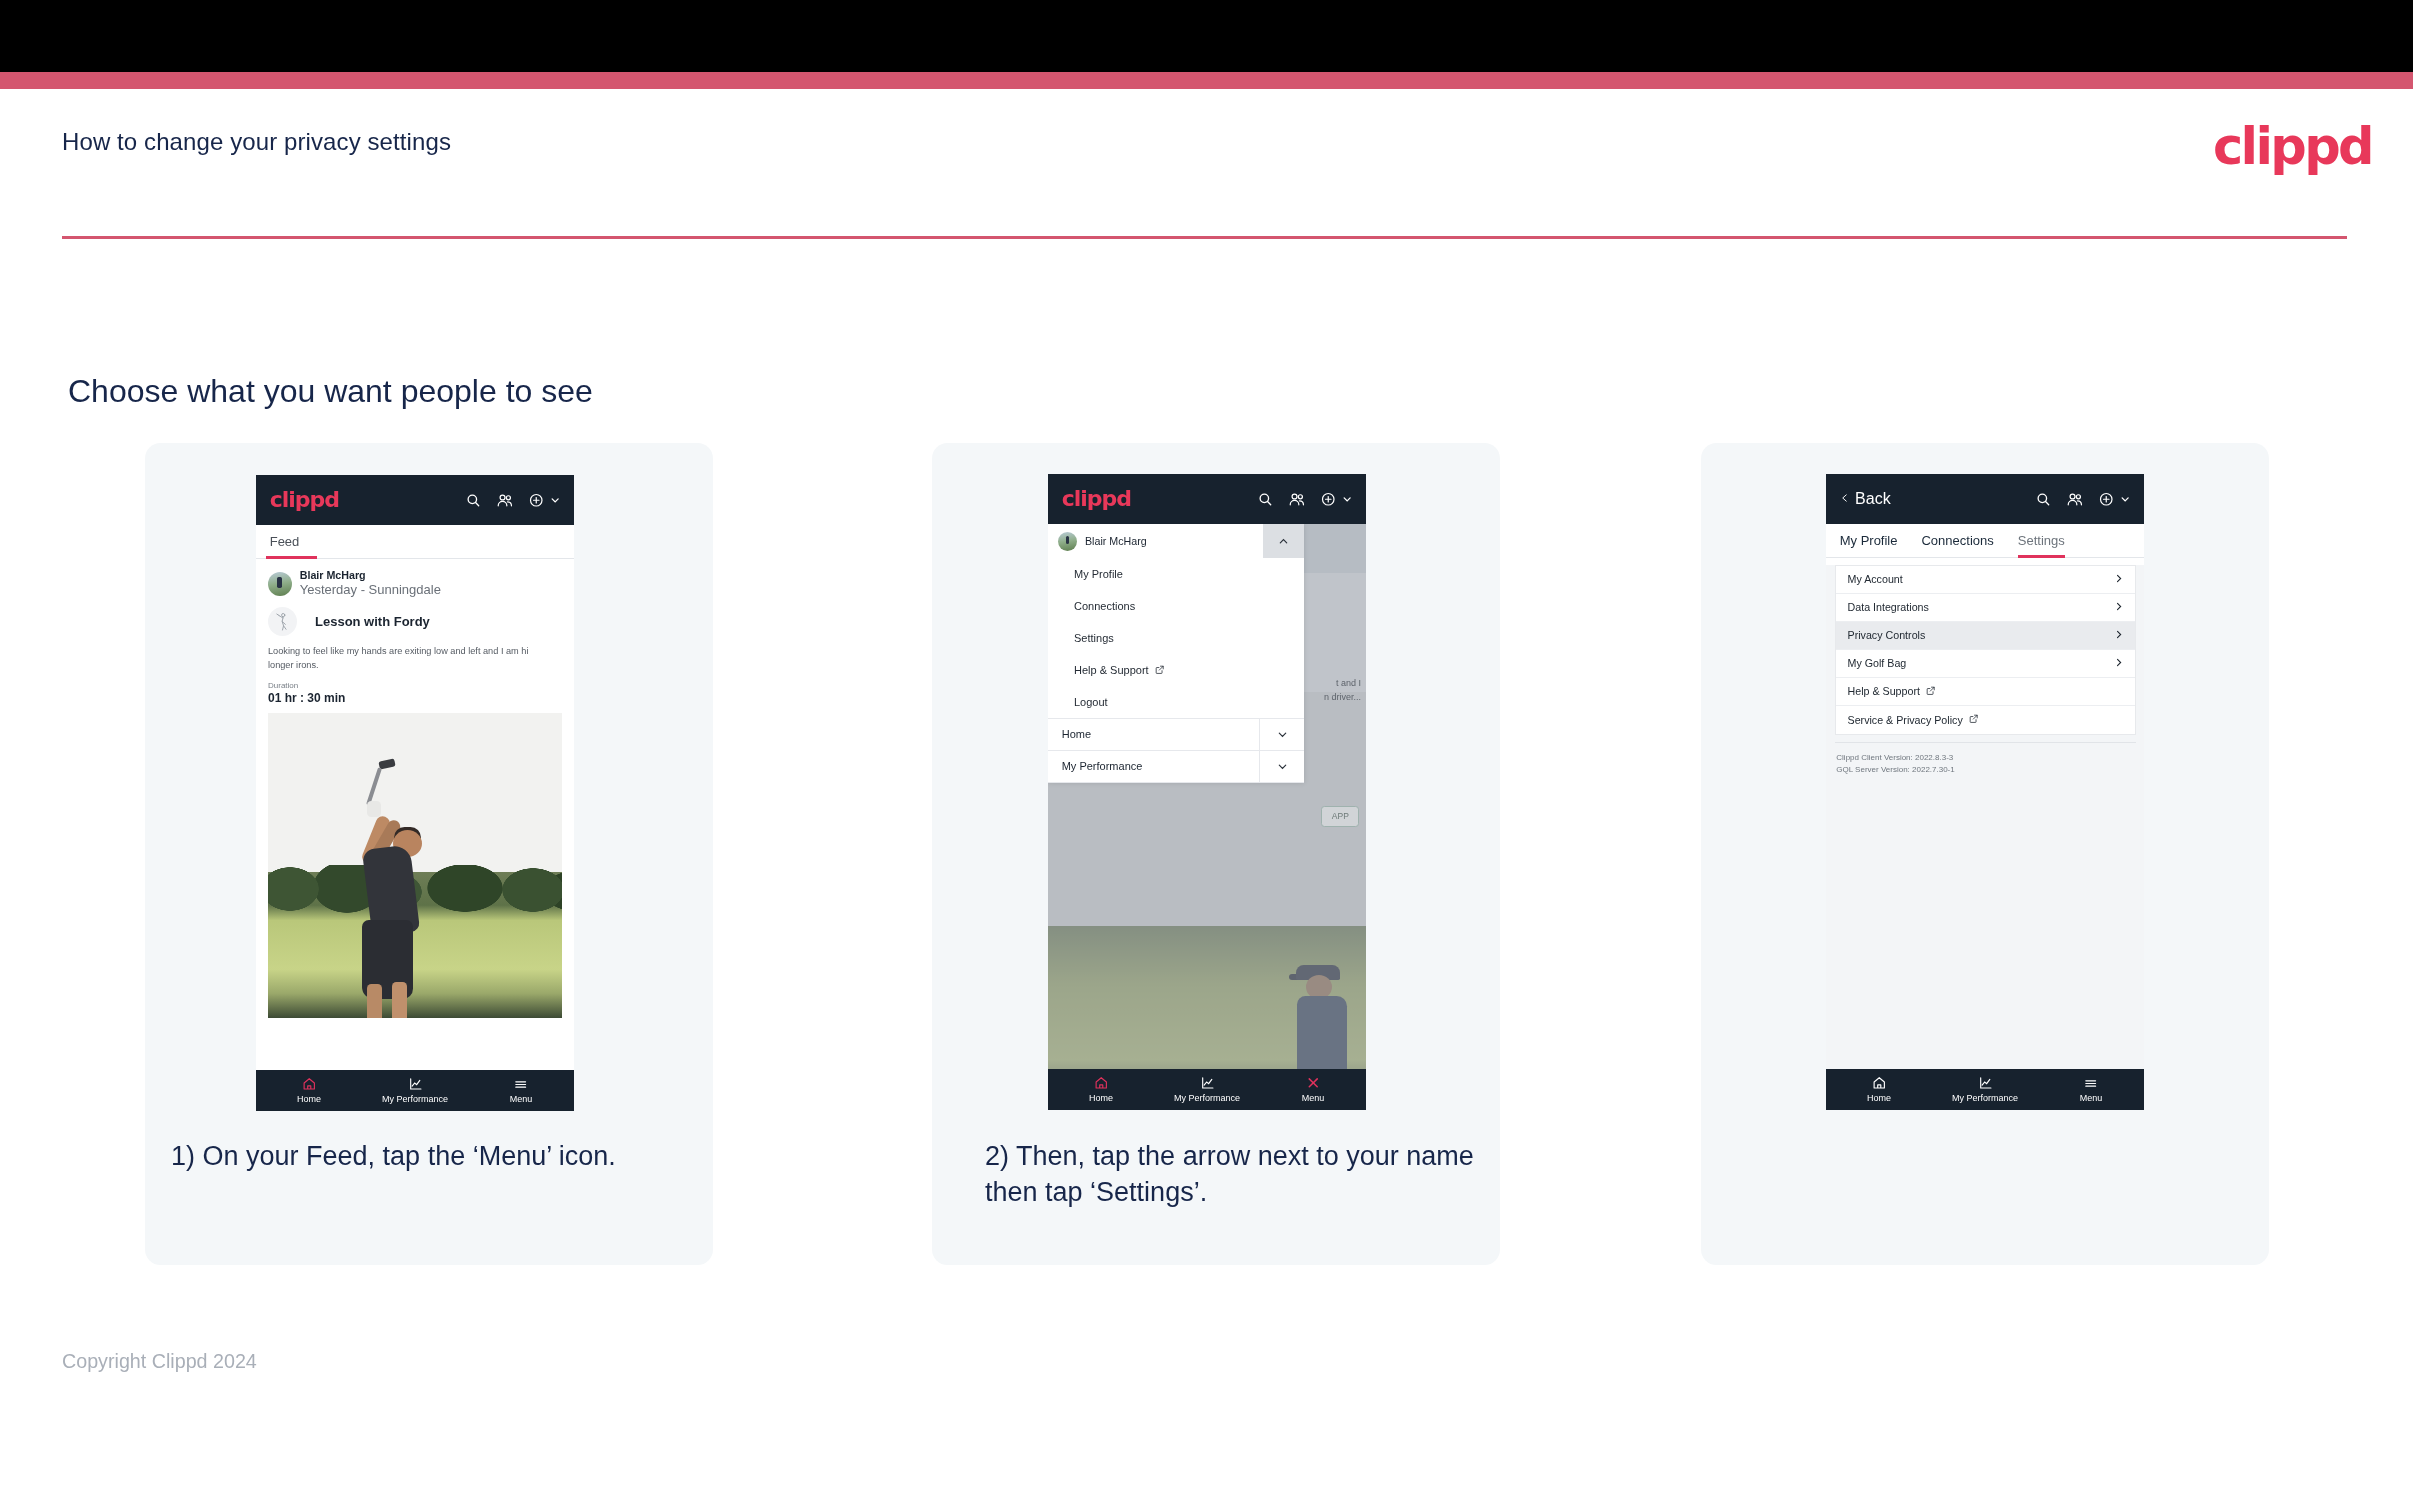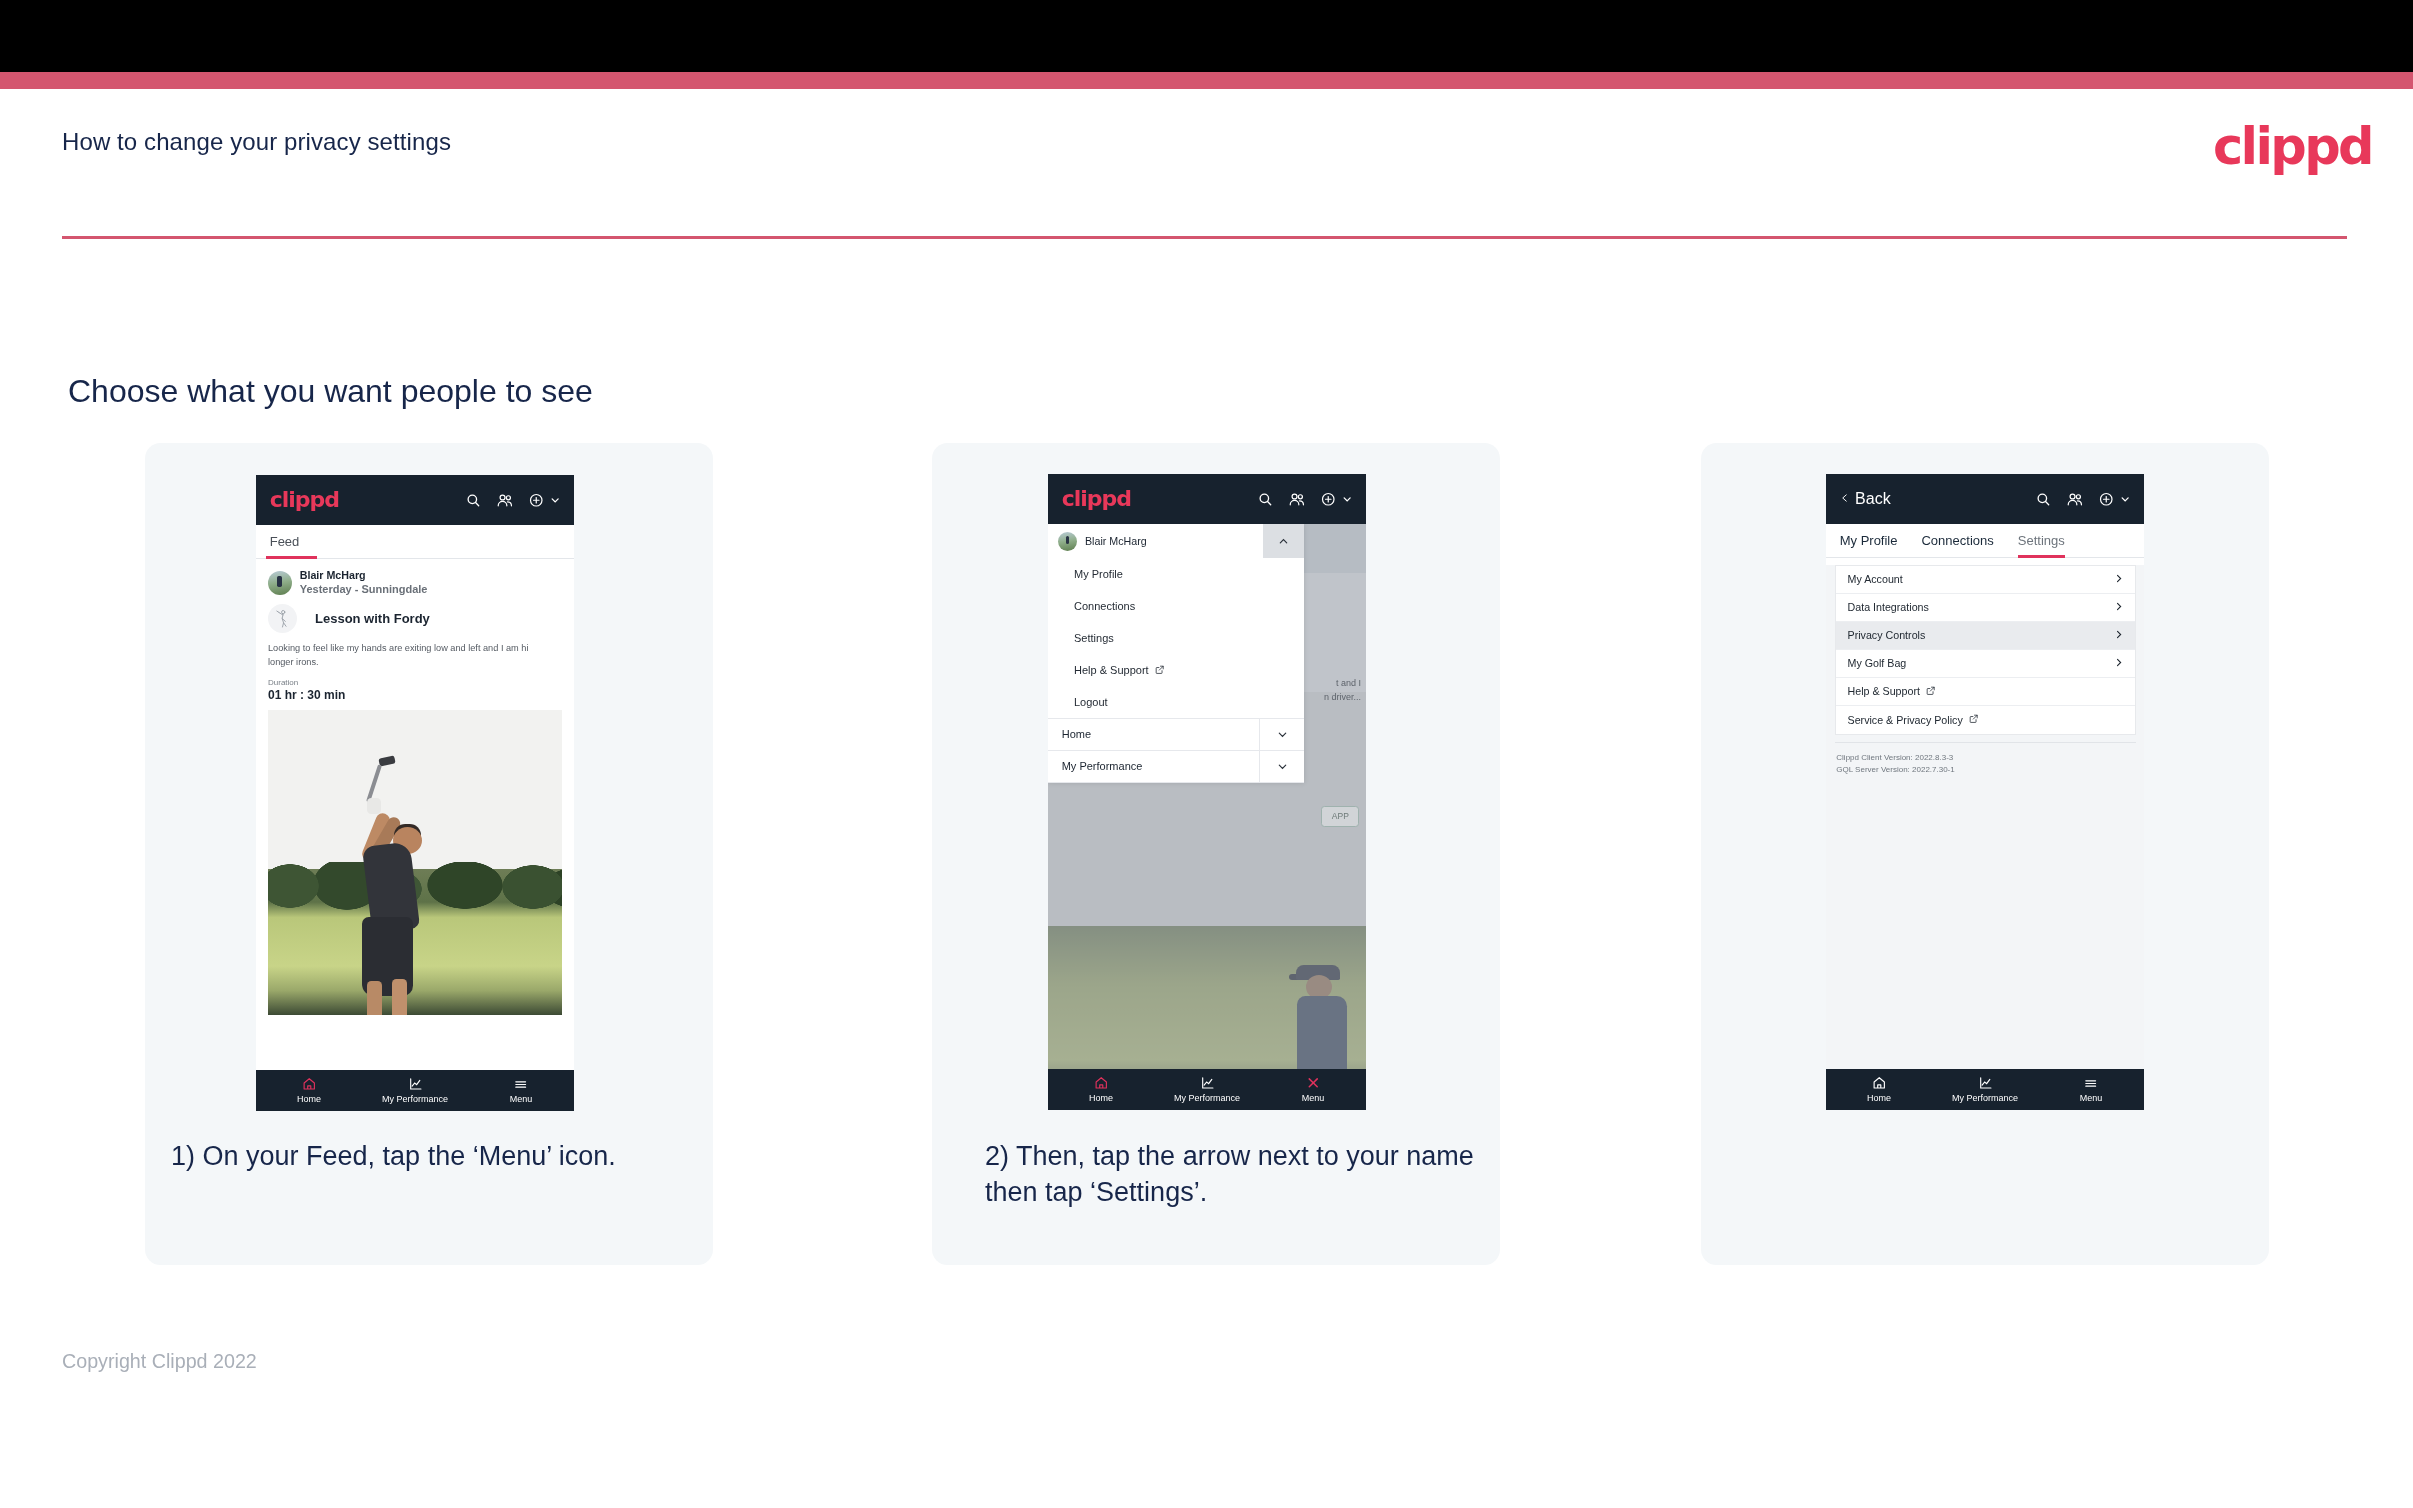--- a/index.html
+++ b/index.html
@@ -147,21 +147,21 @@
     width: 24px; height: 24px; border-radius: 50%;
     background: linear-gradient(170deg,#b9cbd8 0%,#8fae8a 48%,#5d7d4e 100%);
     flex: 0 0 auto; position: relative; overflow: hidden;
   }
   .avatar::after {
     content: ""; position: absolute;
     left: 9.4px; top: 5.1px; width: 4.3px; height: 11px;
     background: #283244; border-radius: 1.7px;
   }
   .post-name { font-size: 10.7px; font-weight: 700; color: #1b2430; line-height: 1.15; }
-  .post-meta { font-size: 11px; color: #6a7078; line-height: 1.3; font-weight: bold; }
+  .post-meta { font-size: 13px; color: #6a7078; line-height: 1.3; }
   .lesson-row { display: flex; align-items: center; gap: 18px; margin-top: 8.5px; }
   .lesson-icon {
     width: 29px; height: 29px; border-radius: 50%;
     background: #f2f3f5; flex: 0 0 auto;
     display: flex; align-items: center; justify-content: center;
   }
   .lesson-title { font-size: 13px; font-weight: 700; color: #1b2430; }
   .post-text {
     margin-top: 7.7px; font-size: 9.2px; color: #555b63;
     line-height: 1.55; white-space: nowrap; overflow: hidden;
@@ -805,16 +805,16 @@
           </div>
         </div>
       </div>
     </div>
 
   </div>
 
   <div class="caption" id="caption-1">1) On your Feed, tap the ‘Menu’ icon.</div>
   <div class="caption" id="caption-2">2) Then, tap the arrow next to your name then tap ‘Settings’.</div>
 
-  <div class="footer">Copyright Clippd 2022</div>
+  <div class="footer">Copyright Clippd 2024</div>
 
 </div>
 
 
 </body></html>

